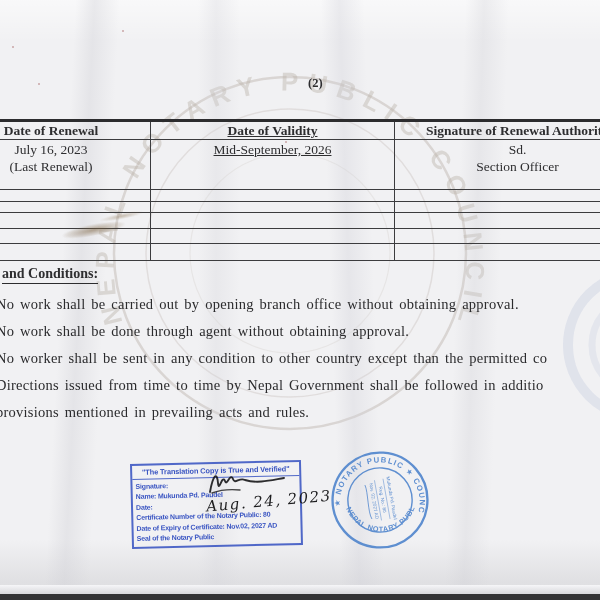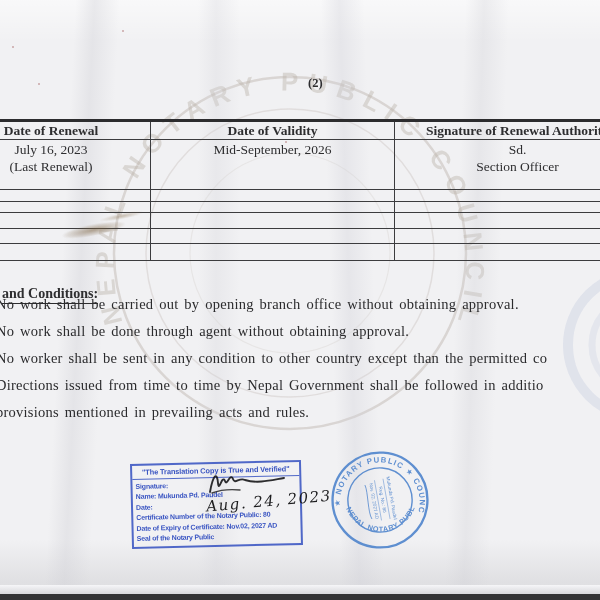--- a/index.html
+++ b/index.html
@@ -29,35 +29,35 @@
   .watermark{position:absolute;left:85px;top:48px;width:410px;height:410px;z-index:0;opacity:.85;}
   .ghost-stamp{position:absolute;left:520px;top:250px;width:170px;height:190px;z-index:0;}
 
   
   .rtable{position:absolute;left:-48px;top:119px;width:688px;z-index:3;
     border-top:3px solid #2c2c2e;border-bottom:1.5px solid #3c3c3e;}
   .trow{display:flex;border-bottom:1.4px solid #3c3c3e;}
   .trow:last-child{border-bottom:none;}
   .cell{box-sizing:border-box;overflow:hidden;}
   .c1{width:199px;border-right:1.4px solid #3c3c3e;}
-  .c2{width:244px;border-right:1.4px solid #3c3c3e;}
+  .c2{width:244px;border-right:1.4px solid #3c3c3e;text-decoration:underline;}
   .c3{width:245px;}
   .hrow .cell{font-weight:bold;font-size:13.5px;text-align:center;padding-top:1px;height:17px;line-height:15px;}
   .drow1 .cell{font-size:13.5px;text-align:center;line-height:17px;padding-top:1px;height:49px;}
   .erow2{height:11px;} .erow3{height:10px;} .erow4{height:15px;} .erow5{height:14px;} .erow6{height:16px;}
 
   .smudge{position:absolute;left:55px;top:208px;width:100px;height:34px;z-index:4;
     transform:rotate(-11deg);filter:blur(.6px);
     background:
       radial-gradient(ellipse 42% 22% at 38% 58%, rgba(122,96,62,.55), rgba(122,96,62,.12) 65%, transparent 78%),
       radial-gradient(ellipse 30% 12% at 68% 34%, rgba(130,104,70,.40), transparent 75%);}
   .speck{position:absolute;width:2px;height:2px;border-radius:50%;background:rgba(150,70,70,.45);z-index:2;}
 
   
-  .terms-head{position:absolute;left:2px;top:286px;font-weight:bold;font-size:14px;z-index:3;
+  .terms-head{position:absolute;left:2px;top:266px;font-weight:bold;font-size:14px;z-index:3;
     border-bottom:1.6px solid #2c2c2e;padding-bottom:1px;white-space:nowrap;}
   .tline{position:absolute;left:-4px;width:660px;font-size:14.5px;white-space:nowrap;
     word-spacing:2px;letter-spacing:.25px;z-index:3;color:#2b2b2d;}
   .tl1{top:296px;} .tl2{top:323px;} .tl3{top:350px;} .tl4{top:377px;} .tl5{top:404px;}
 
   
   .vstamp{position:absolute;left:131px;top:462px;width:167px;z-index:4;
     transform:rotate(-1.4deg);border:2px solid rgba(57,84,194,.88);
     color:#3a55c2;font-family:"Liberation Sans","DejaVu Sans",sans-serif;font-weight:bold;}
   .vstamp .title{font-size:7.4px;text-align:center;white-space:nowrap;overflow:hidden;

